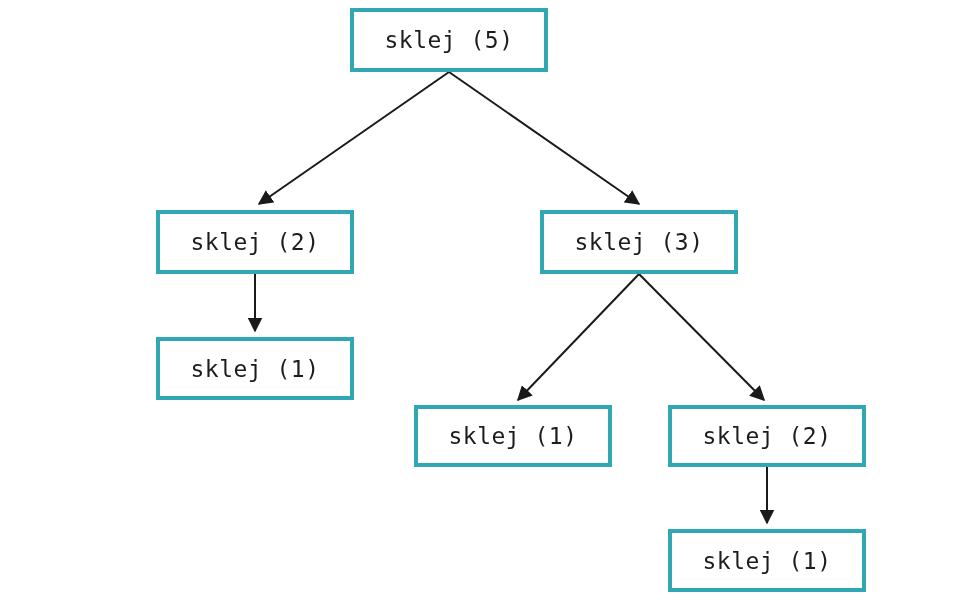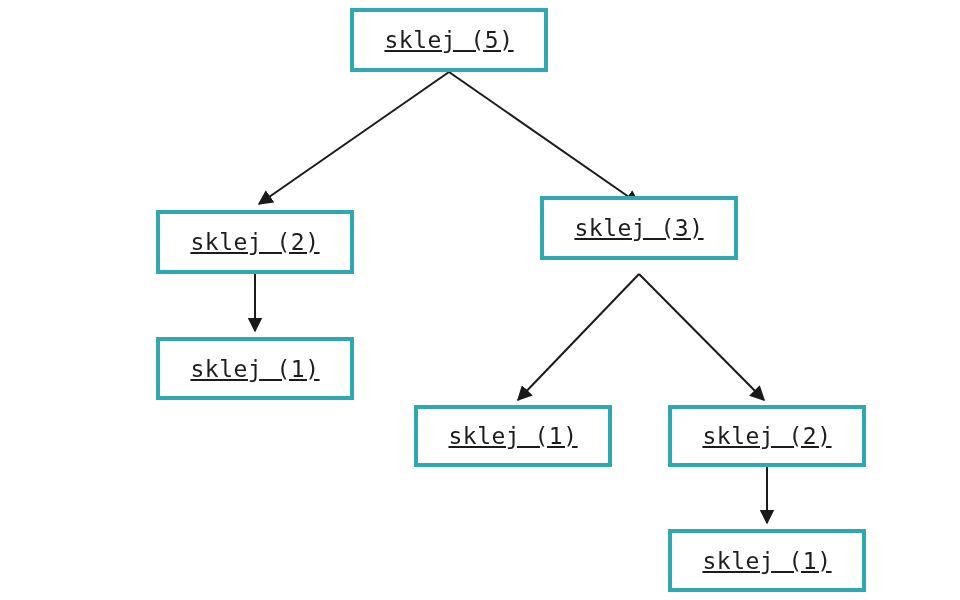--- a/index.html
+++ b/index.html
@@ -28,21 +28,20 @@
     box-sizing: border-box;
     border: 4px solid var(--accent, #2fa8b4);
     background: var(--node-fill, #ffffff);
     color: var(--ink, #1c1c1c);
     display: flex;
     align-items: center;
     justify-content: center;
     font-size: 23px;
     letter-spacing: 0.5px;
     white-space: pre;
-    text-decoration: underline;
   }
 </style>
 </head>
 <body style="background: rgb(255, 255, 255);">
 
 <div class="canvas" style="--accent: #2fa8b4; --node-fill: #ffffff; --ink: #1c1c1c;">
 
   <svg class="edges-layer" id="edges" width="960" height="600" viewBox="0 0 960 600" xmlns="http://www.w3.org/2000/svg">
     <defs>
       <marker id="arrowhead" viewBox="0 0 10 10" refX="9" refY="5" markerWidth="7.5" markerHeight="7.5" orient="auto-start-reverse">
@@ -52,19 +51,19 @@
   <line x1="449" y1="72" x2="259" y2="204" stroke="#1a1a1a" stroke-width="2" marker-end="url(#arrowhead)"></line>
       <line x1="449" y1="72" x2="639" y2="204" stroke="#1a1a1a" stroke-width="2" marker-end="url(#arrowhead)"></line>
       <line x1="255" y1="274" x2="255" y2="331" stroke="#1a1a1a" stroke-width="2" marker-end="url(#arrowhead)"></line>
       <line x1="639" y1="274" x2="518" y2="400" stroke="#1a1a1a" stroke-width="2" marker-end="url(#arrowhead)"></line>
       <line x1="639" y1="274" x2="764" y2="400" stroke="#1a1a1a" stroke-width="2" marker-end="url(#arrowhead)"></line>
       <line x1="767" y1="467" x2="767" y2="523" stroke="#1a1a1a" stroke-width="2" marker-end="url(#arrowhead)"></line>
     </svg>
 
   <div class="node" style="left: 350px; top: 8px; width: 198px; height: 64px;">sklej (5)</div>
   <div class="node" style="left: 156px; top: 210px; width: 198px; height: 64px;">sklej (2)</div>
-  <div class="node" style="left: 540px; top: 196px; width: 198px; height: 64px;">sklej (3)</div>
+  <div class="node" style="left: 540px; top: 210px; width: 198px; height: 64px;">sklej (3)</div>
   <div class="node" style="left: 156px; top: 337px; width: 198px; height: 63px;">sklej (1)</div>
   <div class="node" style="left: 414px; top: 405px; width: 198px; height: 62px;">sklej (1)</div>
   <div class="node" style="left: 668px; top: 405px; width: 198px; height: 62px;">sklej (2)</div>
   <div class="node" style="left: 668px; top: 529px; width: 198px; height: 63px;">sklej (1)</div>
 
 </div>
 
 </body></html>

